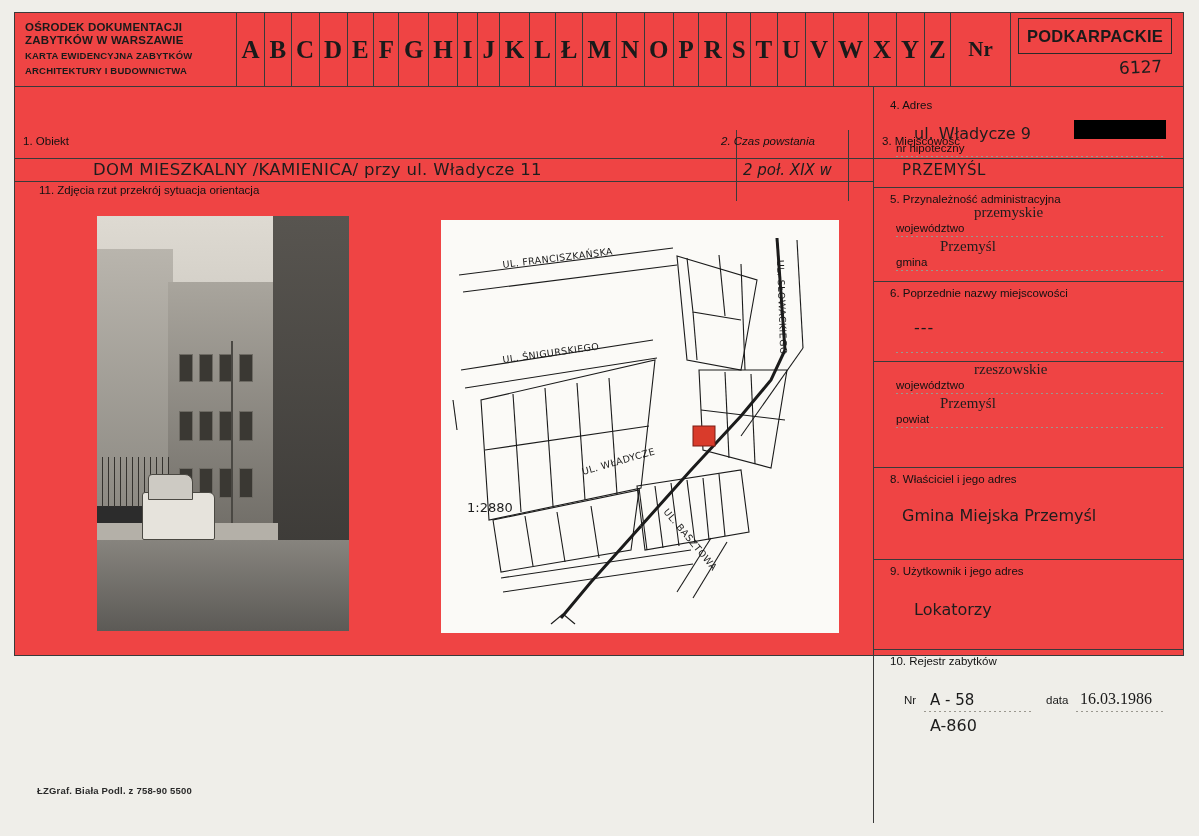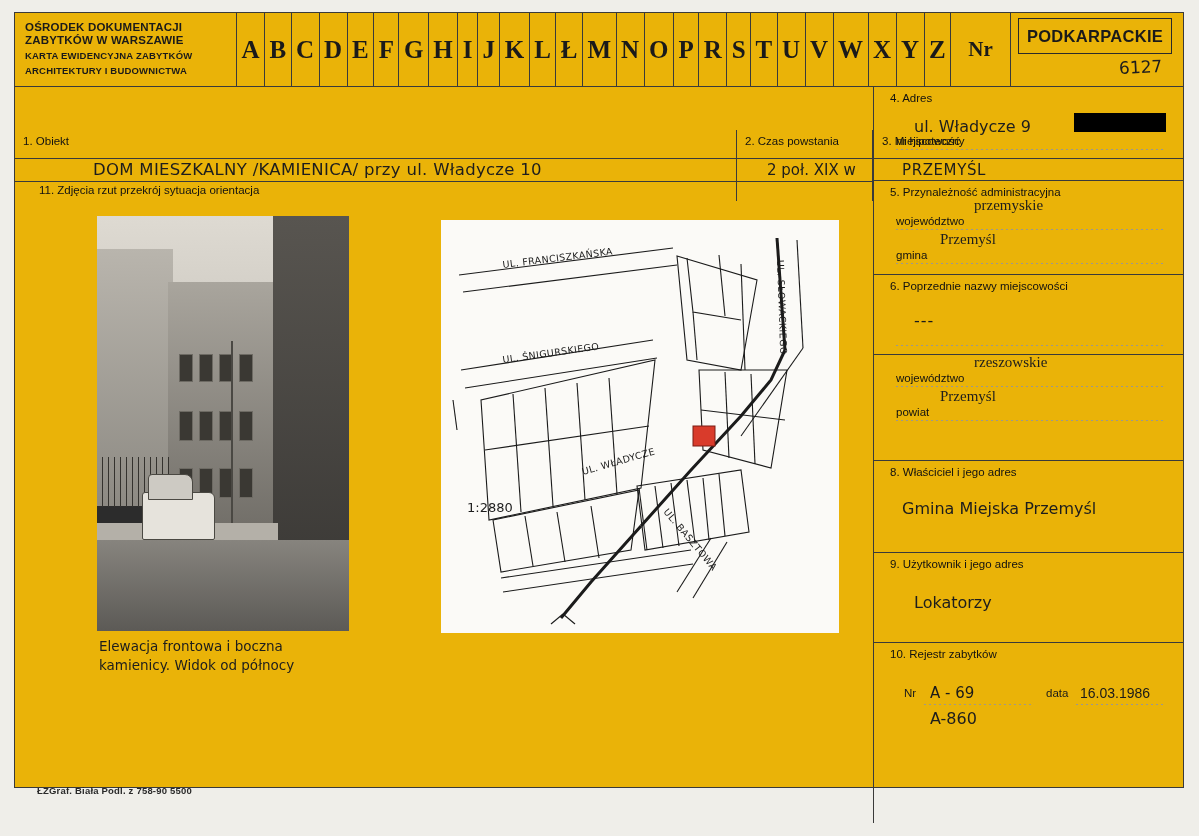--- a/index.html
+++ b/index.html
@@ -6,22 +6,22 @@
   body{
     width:1199px;height:836px;
     background:#efeee9;
     font-family:"Liberation Serif", serif;
     color:#1a1a1a;
     overflow:hidden;
   }
   .card{
     position:absolute;
     left:14px;top:12px;
-    width:1170px;height:776px;
-    background:#eab308;
+    width:1170px;height:644px;
+    background:#ef4444;
     border:1px solid #3a3a3a;
     box-sizing:border-box;
   }
   
   .hdr{
     position:absolute;left:0;top:0;width:100%;height:74px;
     border-bottom:1px solid #3a3a3a;box-sizing:border-box;
   }
   .hdr-left{
     position:absolute;left:0;top:0;width:222px;height:100%;
@@ -205,23 +205,23 @@
     </div>
 
     <div class="nr-box">Nr</div>
     <div class="voiv">PODKARPACKIE</div>
     <div class="nr-hand hand">6127</div>
   </div>
 
   <div class="row2">
     <div class="cellbox" style="left:0;width:722px;border-right:1px solid #3a3a3a;">
       <div class="lbl">1. Obiekt</div>
-      <div class="hand v-obj">DOM MIESZKALNY /KAMIENICA/ przy ul. Władycze 10</div>
-    </div>
-    <div class="cellbox" style="left:722px;width:136px;border-right:1px solid #3a3a3a;">
+      <div class="hand v-obj">DOM MIESZKALNY /KAMIENICA/ przy ul. Władycze 11</div>
+    </div>
+    <div class="cellbox" style="left:698px;width:136px;border-right:1px solid #3a3a3a;font-style:italic;">
       <div class="lbl">2. Czas powstania</div>
       <div class="hand v-czas">2 poł. XIX w</div>
     </div>
     <div class="cellbox" style="left:859px;width:311px;">
       <div class="lbl">3. Miejscowość</div>
       <div class="hand v-miej">PRZEMYŚL</div>
     </div>
   </div>
 
   <div class="row3lbl">
@@ -247,24 +247,20 @@
       <div class="win" style="left:46%;top:72%;width:11%;height:11%;"></div>
       <div class="win" style="left:64%;top:72%;width:11%;height:11%;"></div>
     </div>
     <div class="bldgC"></div>
     <div class="pole"></div>
     <div class="fence"></div>
     <div class="kerb"></div>
     <div class="street"></div>
     <div class="car"></div>
   </div>
-  <div class="photocap">
-    <div>Elewacja frontowa i boczna</div>
-    <div>kamienicy. Widok od północy</div>
-  </div>
 
   <div class="mapbox">
     <svg class="mapsvg" width="398" height="413" viewBox="0 0 398 413">
       <g stroke="#1b1b1b" fill="none" stroke-width="1.1">
 
         <path d="M18 55 L232 28"></path>
         <path d="M22 72 L236 45"></path>
 
         <path d="M20 150 L212 120"></path>
         <path d="M24 168 L216 138"></path>
@@ -321,21 +317,21 @@
       <text class="rd" transform="translate(62,143) rotate(-8)">UL. ŚNIGURSKIEGO</text>
       <text class="rd" transform="translate(142,255) rotate(-16)">UL. WŁADYCZE</text>
       <text class="rd" transform="translate(222,292) rotate(50)">UL. BASZTOWA</text>
       <text class="rd" transform="translate(336,40) rotate(88)">UL. SŁOWACKIEGO</text>
     </svg>
   </div>
   <div class="mapscale hand">1:2880</div>
 
   <div class="rcol">
 
-    <div class="sec" style="height:94px;">
+    <div class="sec" style="height:94px;margin-top:7px;">
       <div class="lbl">4. Adres</div>
       <div class="hbig" style="position:absolute;left:40px;top:30px;">ul. Władycze 9</div>
       <div class="blackbar" style="position:absolute;right:18px;top:26px;"></div>
       <div class="fld" style="margin-top:26px;">
         <span class="fl">nr hipoteczny</span>
         <span class="dots"></span>
       </div>
     </div>
 
     <div class="sec" style="height:94px;">
@@ -381,23 +377,23 @@
     <div class="sec" style="height:90px;">
       <div class="lbl">9. Użytkownik i jego adres</div>
       <div class="hbig" style="position:absolute;left:40px;top:40px;">Lokatorzy</div>
     </div>
 
     <div class="sec" style="height:100px;border-bottom:none;">
       <div class="lbl">10. Rejestr zabytków</div>
       <div style="position:absolute;left:30px;top:38px;width:260px;height:24px;">
         <span class="fl" style="position:absolute;left:0;top:6px;font-family:'Liberation Sans',sans-serif;font-size:11.5px;">Nr</span>
         <span class="dots" style="position:absolute;left:20px;width:110px;bottom:0;height:1px;background:repeating-linear-gradient(90deg,#9a978f 0 2px,transparent 2px 5px);"></span>
-        <span class="hv" style="position:absolute;left:26px;bottom:3px;font-family:'DejaVu Sans',sans-serif;font-size:15px;">A - 69</span>
+        <span class="hv" style="position:absolute;left:26px;bottom:3px;font-family:'DejaVu Sans',sans-serif;font-size:15px;">A - 58</span>
         <span class="fl" style="position:absolute;left:142px;top:6px;font-family:'Liberation Sans',sans-serif;font-size:11.5px;">data</span>
         <span class="dots" style="position:absolute;left:172px;right:0;bottom:0;height:1px;background:repeating-linear-gradient(90deg,#9a978f 0 2px,transparent 2px 5px);"></span>
-        <span class="hv" style="position:absolute;left:176px;bottom:4px;font-family:Liberation Sans, sans-serif;font-size:14px;">16.03.1986</span>
+        <span class="hv" style="position:absolute;left:176px;bottom:4px;font-family:Liberation Serif, serif;font-size:16px;">16.03.1986</span>
       </div>
       <div class="hbig" style="position:absolute;left:56px;top:66px;">A-860</div>
     </div>
   </div>
 
   <div class="footer">ŁZGraf. Biała Podl. z 758-90 5500</div>
 </div>
 
 </body></html>

